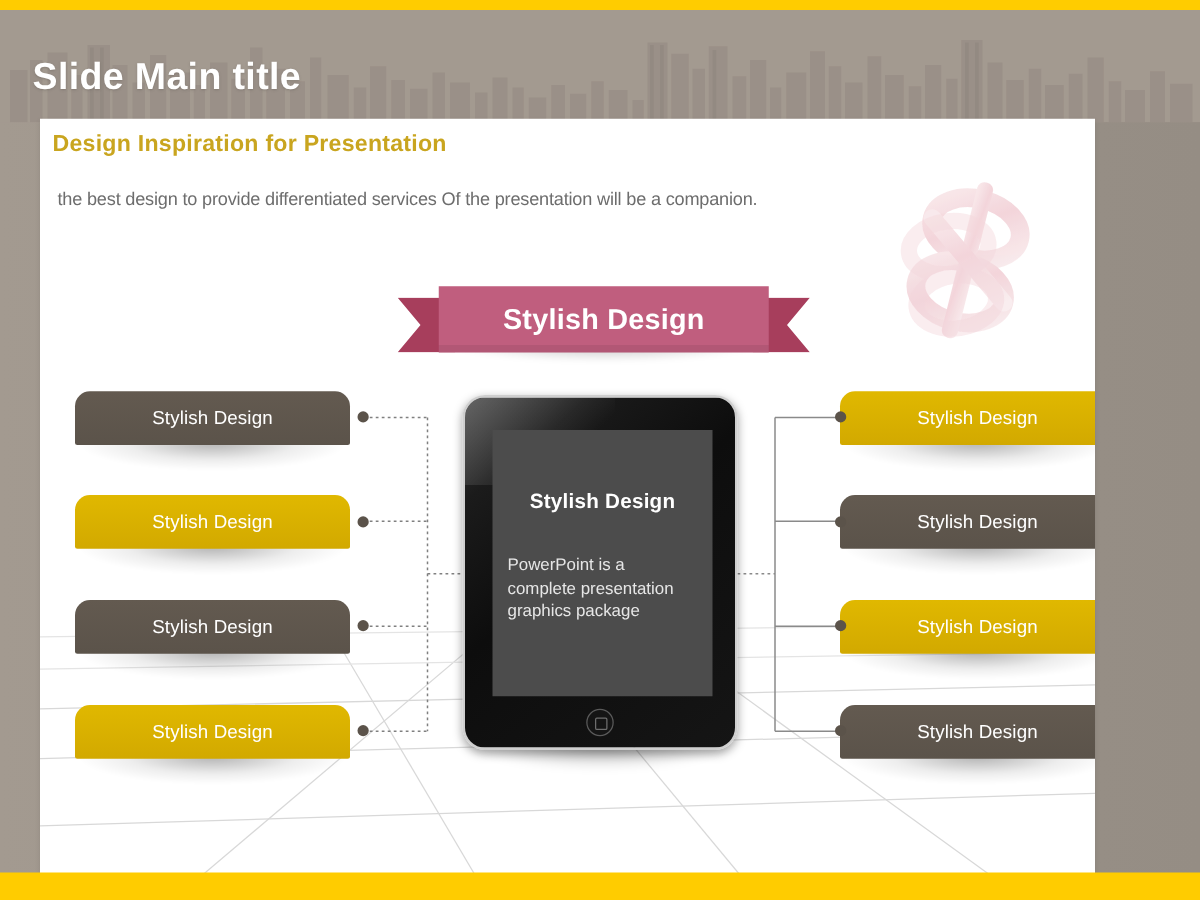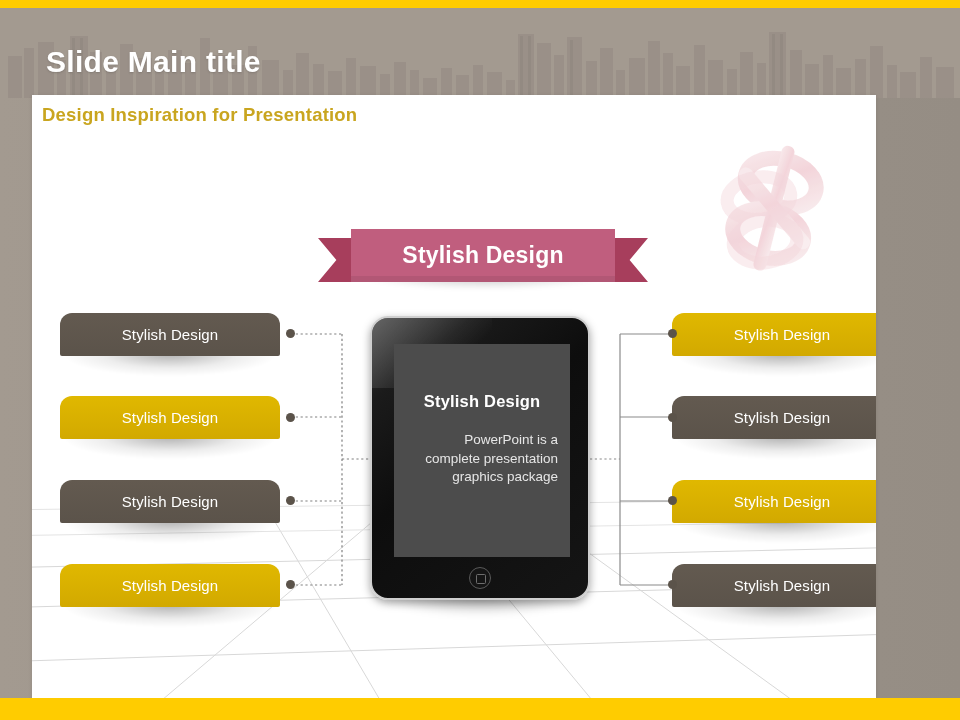--- a/index.html
+++ b/index.html
@@ -39,21 +39,21 @@
     position: absolute; left: 0; top: 8px;
     width: 960px; height: 90px;
     overflow: hidden;
     z-index: 1;
   }
   .skyline svg { display: block; }
 
   
   .main-title {
     position: absolute;
-    left: 46px; top: 45px;
+    left: 26px; top: 45px;
     font-size: 30px;
     font-weight: bold;
     color: #ffffff;
     letter-spacing: 0.3px;
     z-index: 5;
     text-shadow: 0 1px 2px rgba(90,84,78,.35);
   }
 
   
   .panel {
@@ -191,22 +191,22 @@
   }
   .screen-title {
     margin-top: 48px;
     text-align: center;
     font-size: 16.5px;
     font-weight: bold;
     color: #ffffff;
     letter-spacing: .2px;
   }
   .screen-body {
-    margin-top: 20px;
-    text-align: right;
+    margin-top: 32px;
+    text-align: left;
     font-size: 13.5px;
     line-height: 1.38;
     color: #e6e6e6;
   }
   .home-button {
     position: absolute;
     left: 50%; margin-left: -11px;
     bottom: 9px;
     width: 22px; height: 22px;
     border-radius: 50%;
@@ -375,20 +375,21 @@
         <line x1="760" y1="250" x2="470" y2="40"></line>
         <line x1="348" y1="250" x2="236" y2="60"></line>
       </g>
       <g stroke="#e4e4e4" stroke-width="1" fill="none">
         <line x1="-40" y1="60" x2="928" y2="48"></line>
         <line x1="-40" y1="86" x2="928" y2="70"></line>
       </g>
     </svg>
 
     <div class="panel-heading">Design Inspiration for Presentation</div>
+    <div class="panel-sub">the best design to provide differentiated services Of the presentation will be a companion.</div>
 
     <svg class="dollar-deco" viewBox="0 0 170 140">
       <defs>
         <linearGradient id="dg" x1="0" y1="0" x2="1" y2="1">
           <stop offset="0%" stop-color="#f7e3e6"></stop>
           <stop offset="45%" stop-color="#efc8cf"></stop>
           <stop offset="100%" stop-color="#f8e8ea"></stop>
         </linearGradient>
       </defs>
       <g transform="translate(30,8) rotate(14 55 62)" opacity="0.8">

